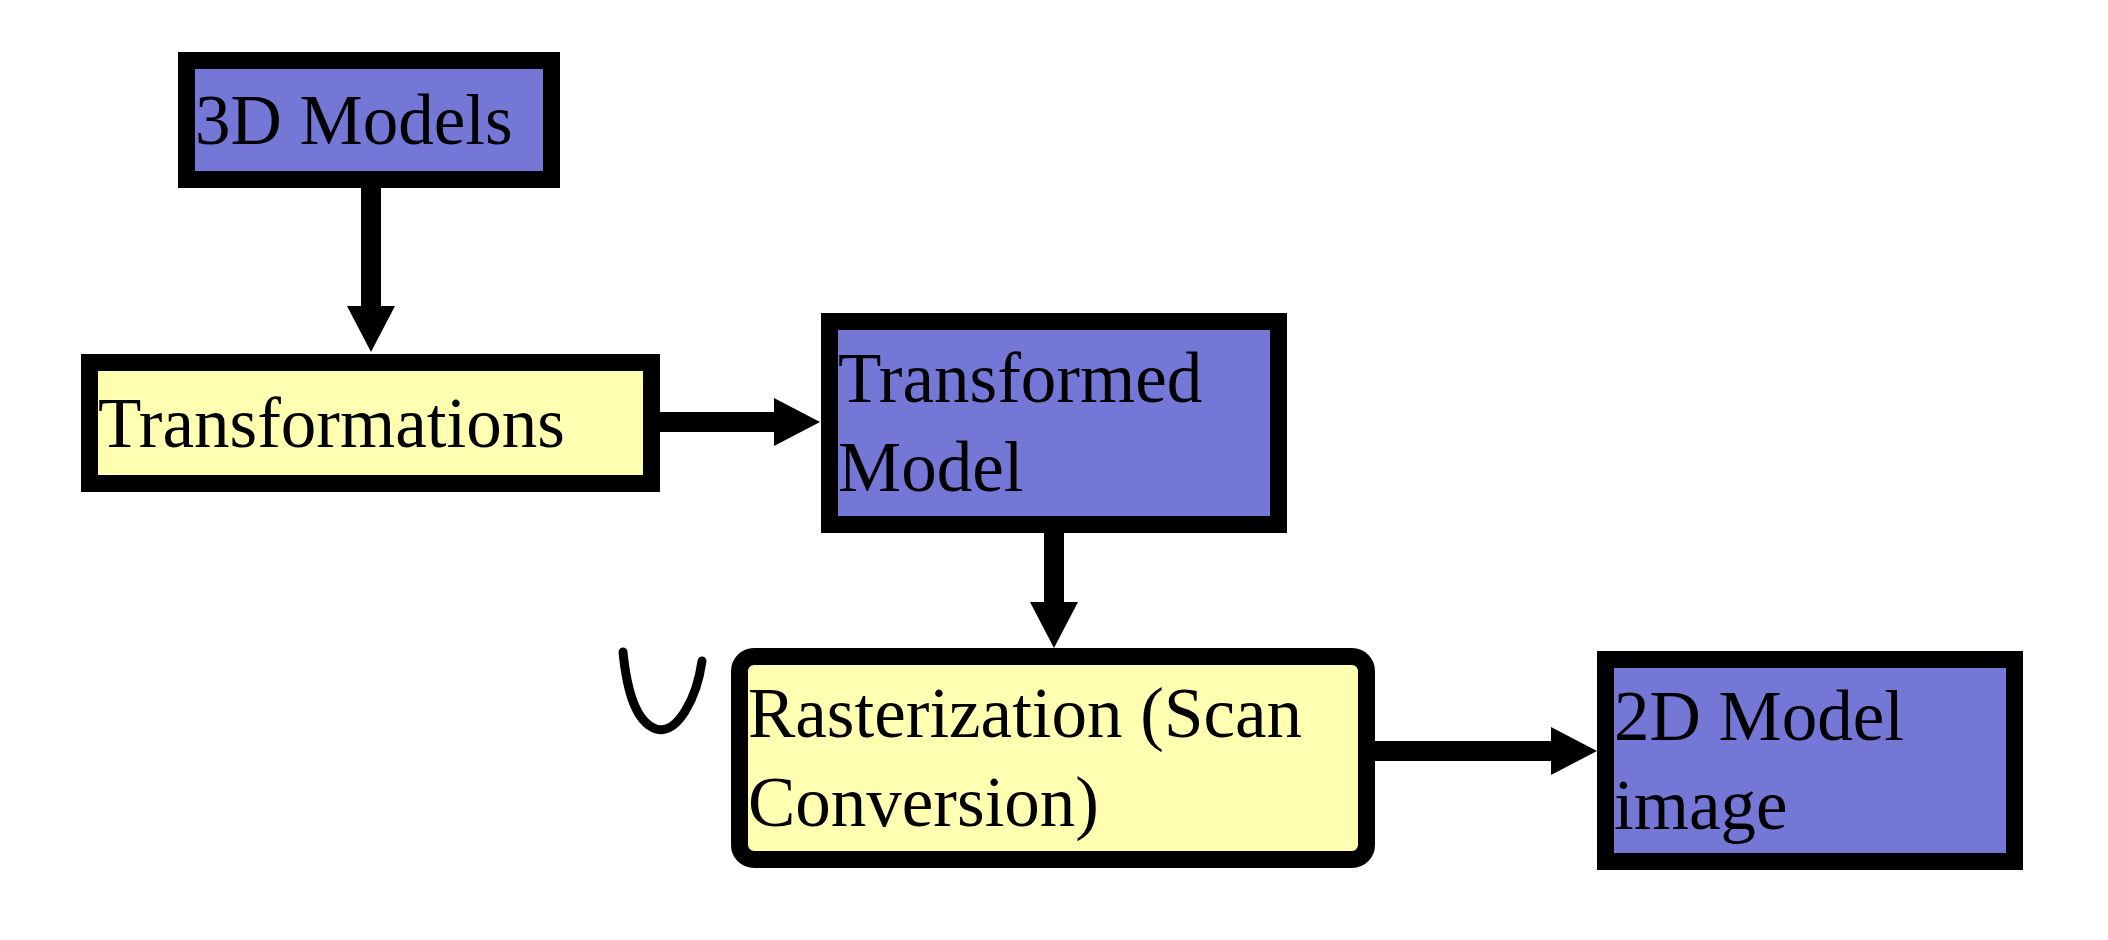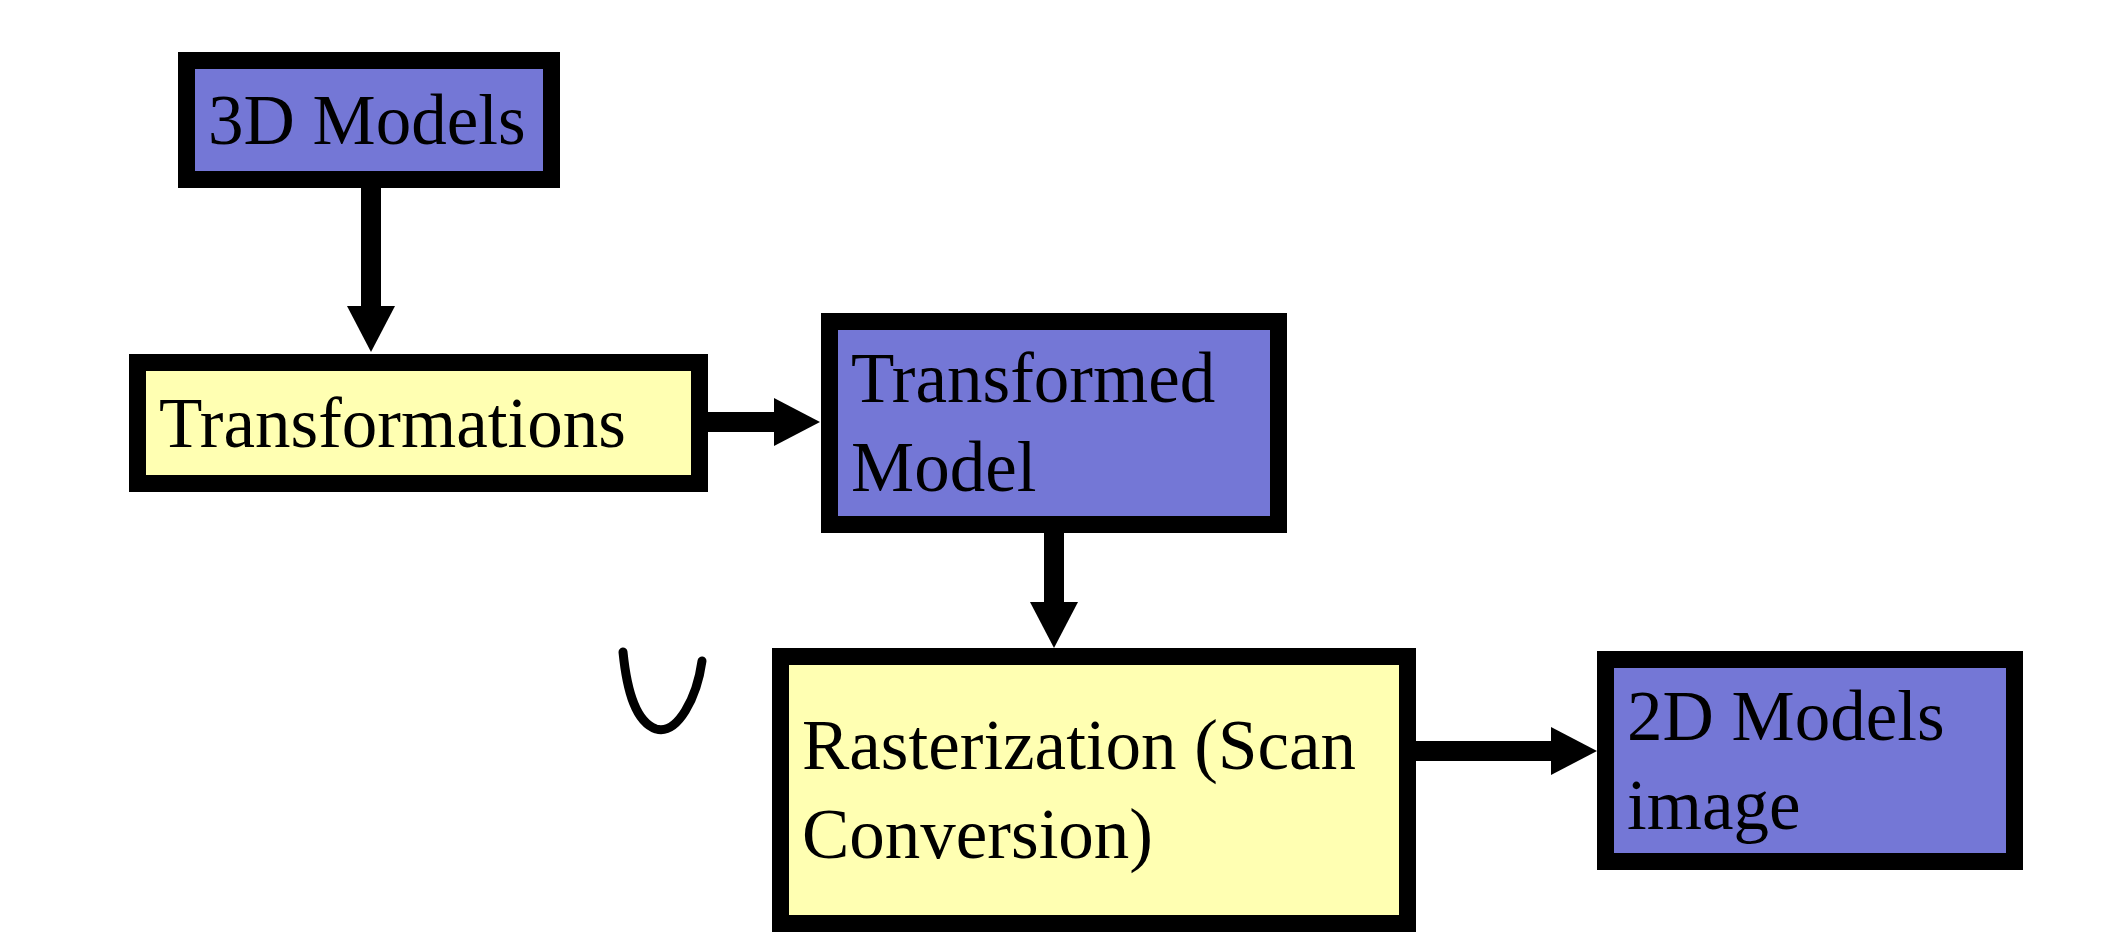--- a/index.html
+++ b/index.html
@@ -22,34 +22,33 @@
     width: 2108px;
     height: 940px;
     pointer-events: none;
   }
   .node {
     position: absolute;
     box-sizing: border-box;
     border: 17px solid #000000;
     display: flex;
     align-items: center;
-    padding-left: 13px;
     padding-right: 6px;
     color: #000000;
     font-size: 71px;
     line-height: 1.25;
   }
   .node-label {
     white-space: pre-line;
     letter-spacing: 0;
   }
   .node-3d-models        { left: 178px;  top: 52px;  width: 382px; height: 136px; }
   .node-transformations  { left: 81px;   top: 354px; width: 579px; height: 138px; }
   .node-transformed-model{ left: 821px;  top: 313px; width: 466px; height: 220px; }
-  .node-rasterization    { left: 772px;  top: 648px; width: 644px; height: 284px; }
+  .node-rasterization    { left: 731px;  top: 648px; width: 644px; height: 220px; border-radius: 23px; }
   .node-2d-output-image  { left: 1597px; top: 651px; width: 426px; height: 219px; }
 </style>
 </head>
 <body>
 
 <div class="canvas" style="background-color: rgb(255, 255, 255);">
 
   <svg class="arrow-layer" viewBox="0 0 2108 940" aria-hidden="true">
     <g>
       <line x1="371" y1="188" x2="371" y2="308" stroke="#000000" stroke-width="20"></line>
@@ -67,32 +66,32 @@
       <line x1="1375" y1="751" x2="1553" y2="751" stroke="#000000" stroke-width="20"></line>
       <polygon points="1551,727 1551,775 1597,751" fill="#000000"></polygon>
     </g>
     <path d="M 623 652 C 627 692, 636 722, 656 729 C 678 735, 697 697, 702 661" fill="none" stroke="#000000" stroke-width="9" stroke-linecap="round"></path>
   </svg>
 
   <div class="node node-3d-models" style="background-color: rgb(116, 119, 214); border-color: rgb(0, 0, 0); color: rgb(0, 0, 0);">
     <span class="node-label">3D Models</span>
   </div>
 
-  <div class="node node-transformations" style="background-color: rgb(255, 255, 178); border-color: rgb(0, 0, 0); color: rgb(0, 0, 0); margin-left: 48px;">
+  <div class="node node-transformations" style="background-color: rgb(255, 255, 178); border-color: rgb(0, 0, 0); color: rgb(0, 0, 0);">
     <span class="node-label">Transformations</span>
   </div>
 
   <div class="node node-transformed-model" style="background-color: rgb(116, 119, 214); border-color: rgb(0, 0, 0); color: #000000;">
     <span class="node-label">Transformed
 Model</span>
   </div>
 
   <div class="node node-rasterization" style="background-color: rgb(255, 255, 178); border-color: rgb(0, 0, 0); color: rgb(0, 0, 0);">
     <span class="node-label">Rasterization (Scan
 Conversion)</span>
   </div>
 
   <div class="node node-2d-output-image" style="background-color: rgb(116, 119, 214); border-color: rgb(0, 0, 0); color: rgb(0, 0, 0);">
-    <span class="node-label">2D Models
+    <span class="node-label">2D Model
 image</span>
   </div>
 
 </div>
 
 </body></html>

